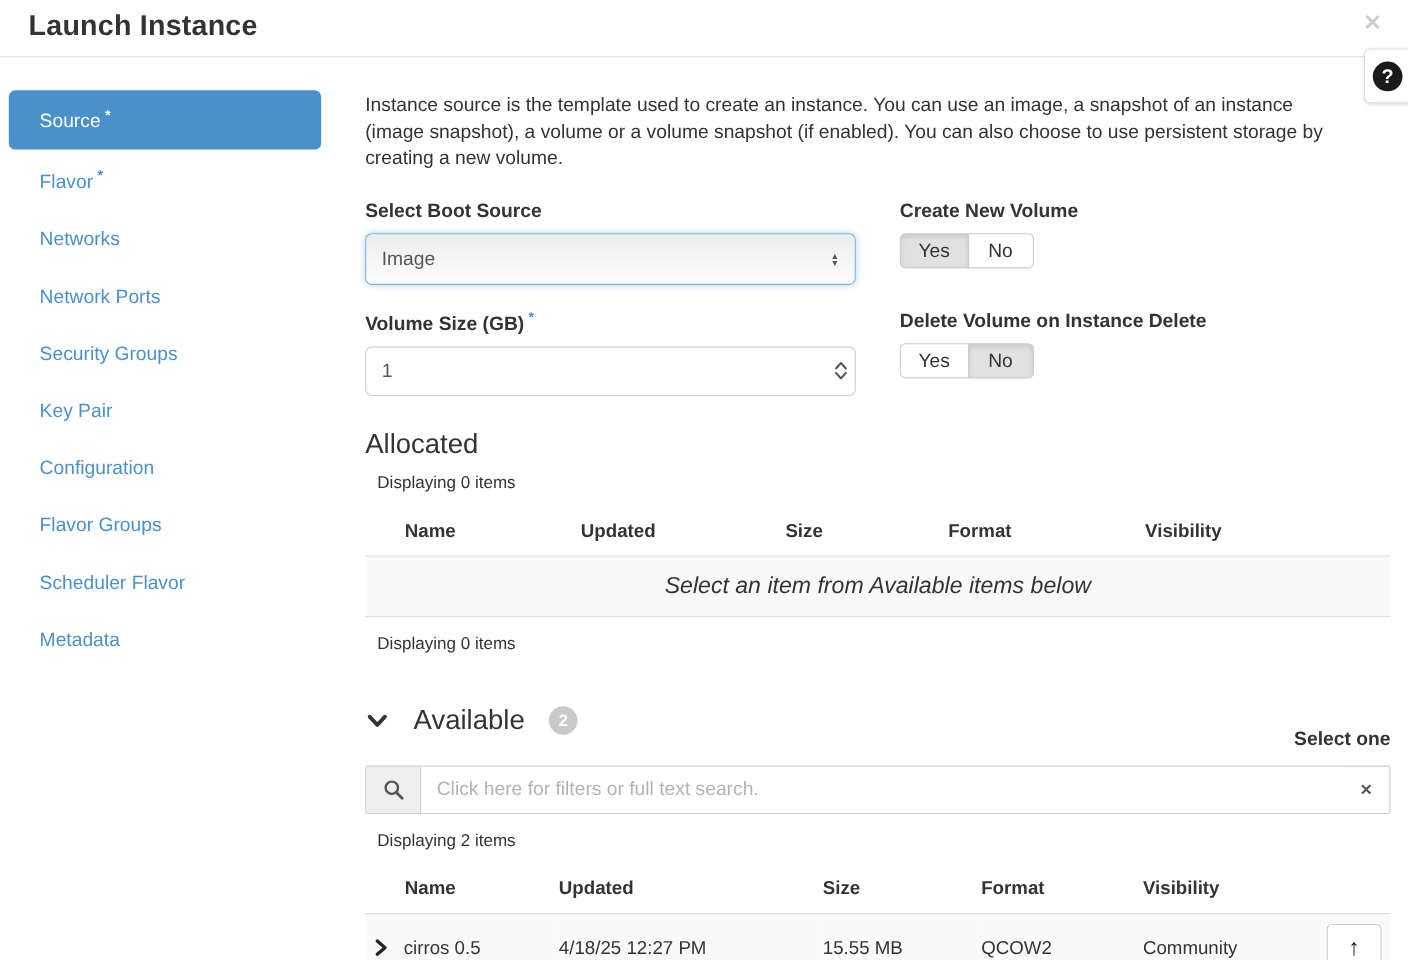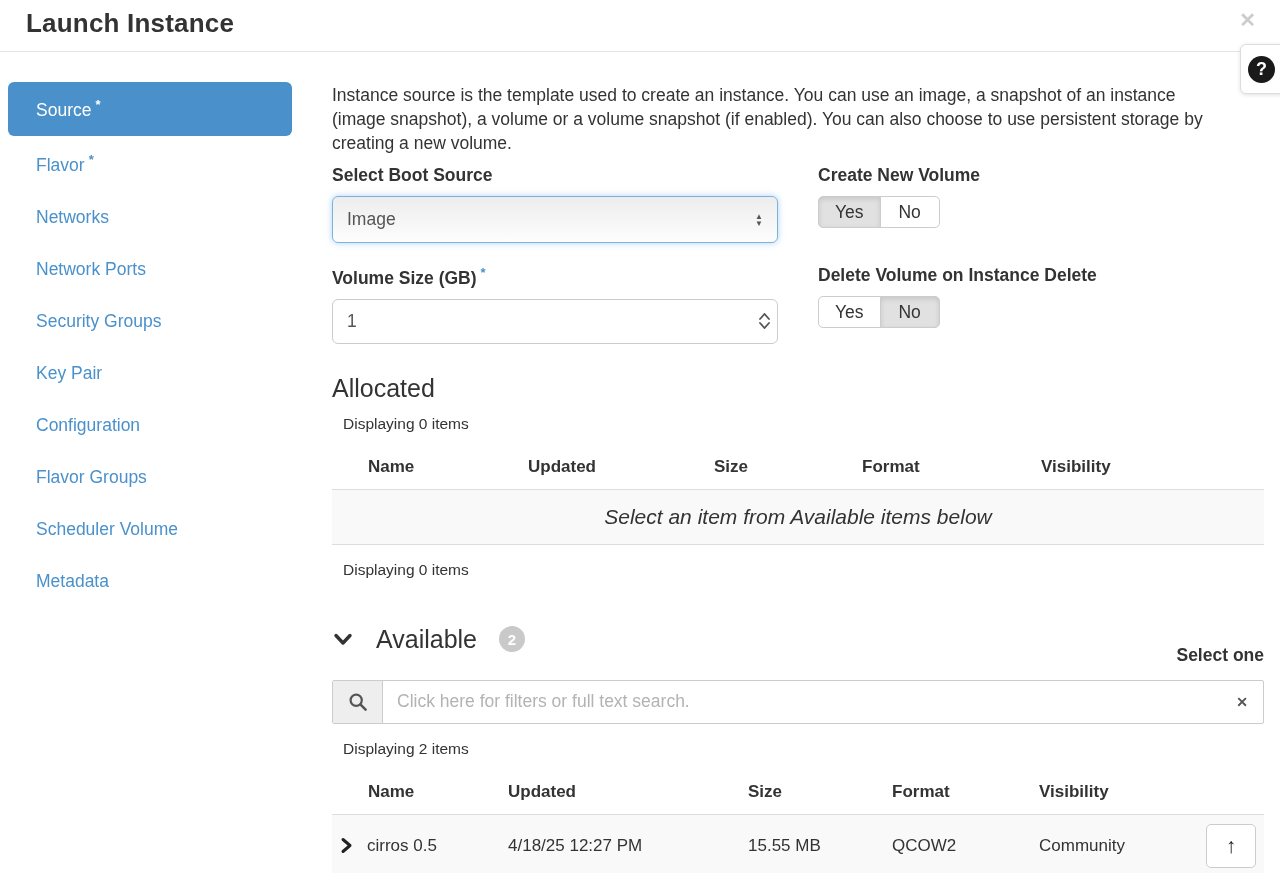--- a/index.html
+++ b/index.html
@@ -55,21 +55,21 @@
   .nav-item.active .req { color: #fff; }
   .content { flex: 1; padding: 0 16px 0 40px; }
   
   .description {
     margin: 31px 0 0; max-width: 884px;
     font-size: 17.5px; line-height: 24px; color: #333;
   }
   
   .form-grid {
     display: grid; grid-template-columns: 446px 446px; column-gap: 40px;
-    margin-top: 10px;
+    margin-top: 26px;
   }
   .field-label { display: block; font-weight: 700; font-size: 17.5px; margin: 22px 0 10px; color: #333; }
   .form-grid .col:nth-child(-n+2) .field-label { margin-top: 0; }
   .select-box {
     height: 47px; border: 1px solid #7fb2db; border-radius: 6px;
     background: linear-gradient(#ededed, #fdfdfd);
     box-shadow: 0 0 6px rgba(102,175,233,.55);
     display: flex; align-items: center; padding: 0 14px;
     cursor: pointer;
   }
@@ -160,21 +160,21 @@
   <div class="main">
     <nav class="sidebar">
       <a class="nav-item active"><span>Source</span><span class="req">*</span></a>
       <a class="nav-item"><span>Flavor</span><span class="req">*</span></a>
       <a class="nav-item"><span>Networks</span></a>
       <a class="nav-item"><span>Network Ports</span></a>
       <a class="nav-item"><span>Security Groups</span></a>
       <a class="nav-item"><span>Key Pair</span></a>
       <a class="nav-item"><span>Configuration</span></a>
       <a class="nav-item"><span>Flavor Groups</span></a>
-      <a class="nav-item"><span>Scheduler Volume</span></a>
+      <a class="nav-item"><span>Scheduler Flavor</span></a>
       <a class="nav-item"><span>Metadata</span></a>
     </nav>
 
     <section class="content">
       <p class="description">Instance source is the template used to create an instance. You can use an image, a snapshot of an instance (image snapshot), a volume or a volume snapshot (if enabled). You can also choose to use persistent storage by creating a new volume.</p>
 
       <div class="form-grid">
         <div class="col">
           <label class="field-label">Select Boot Source</label>
           <div class="select-box">

